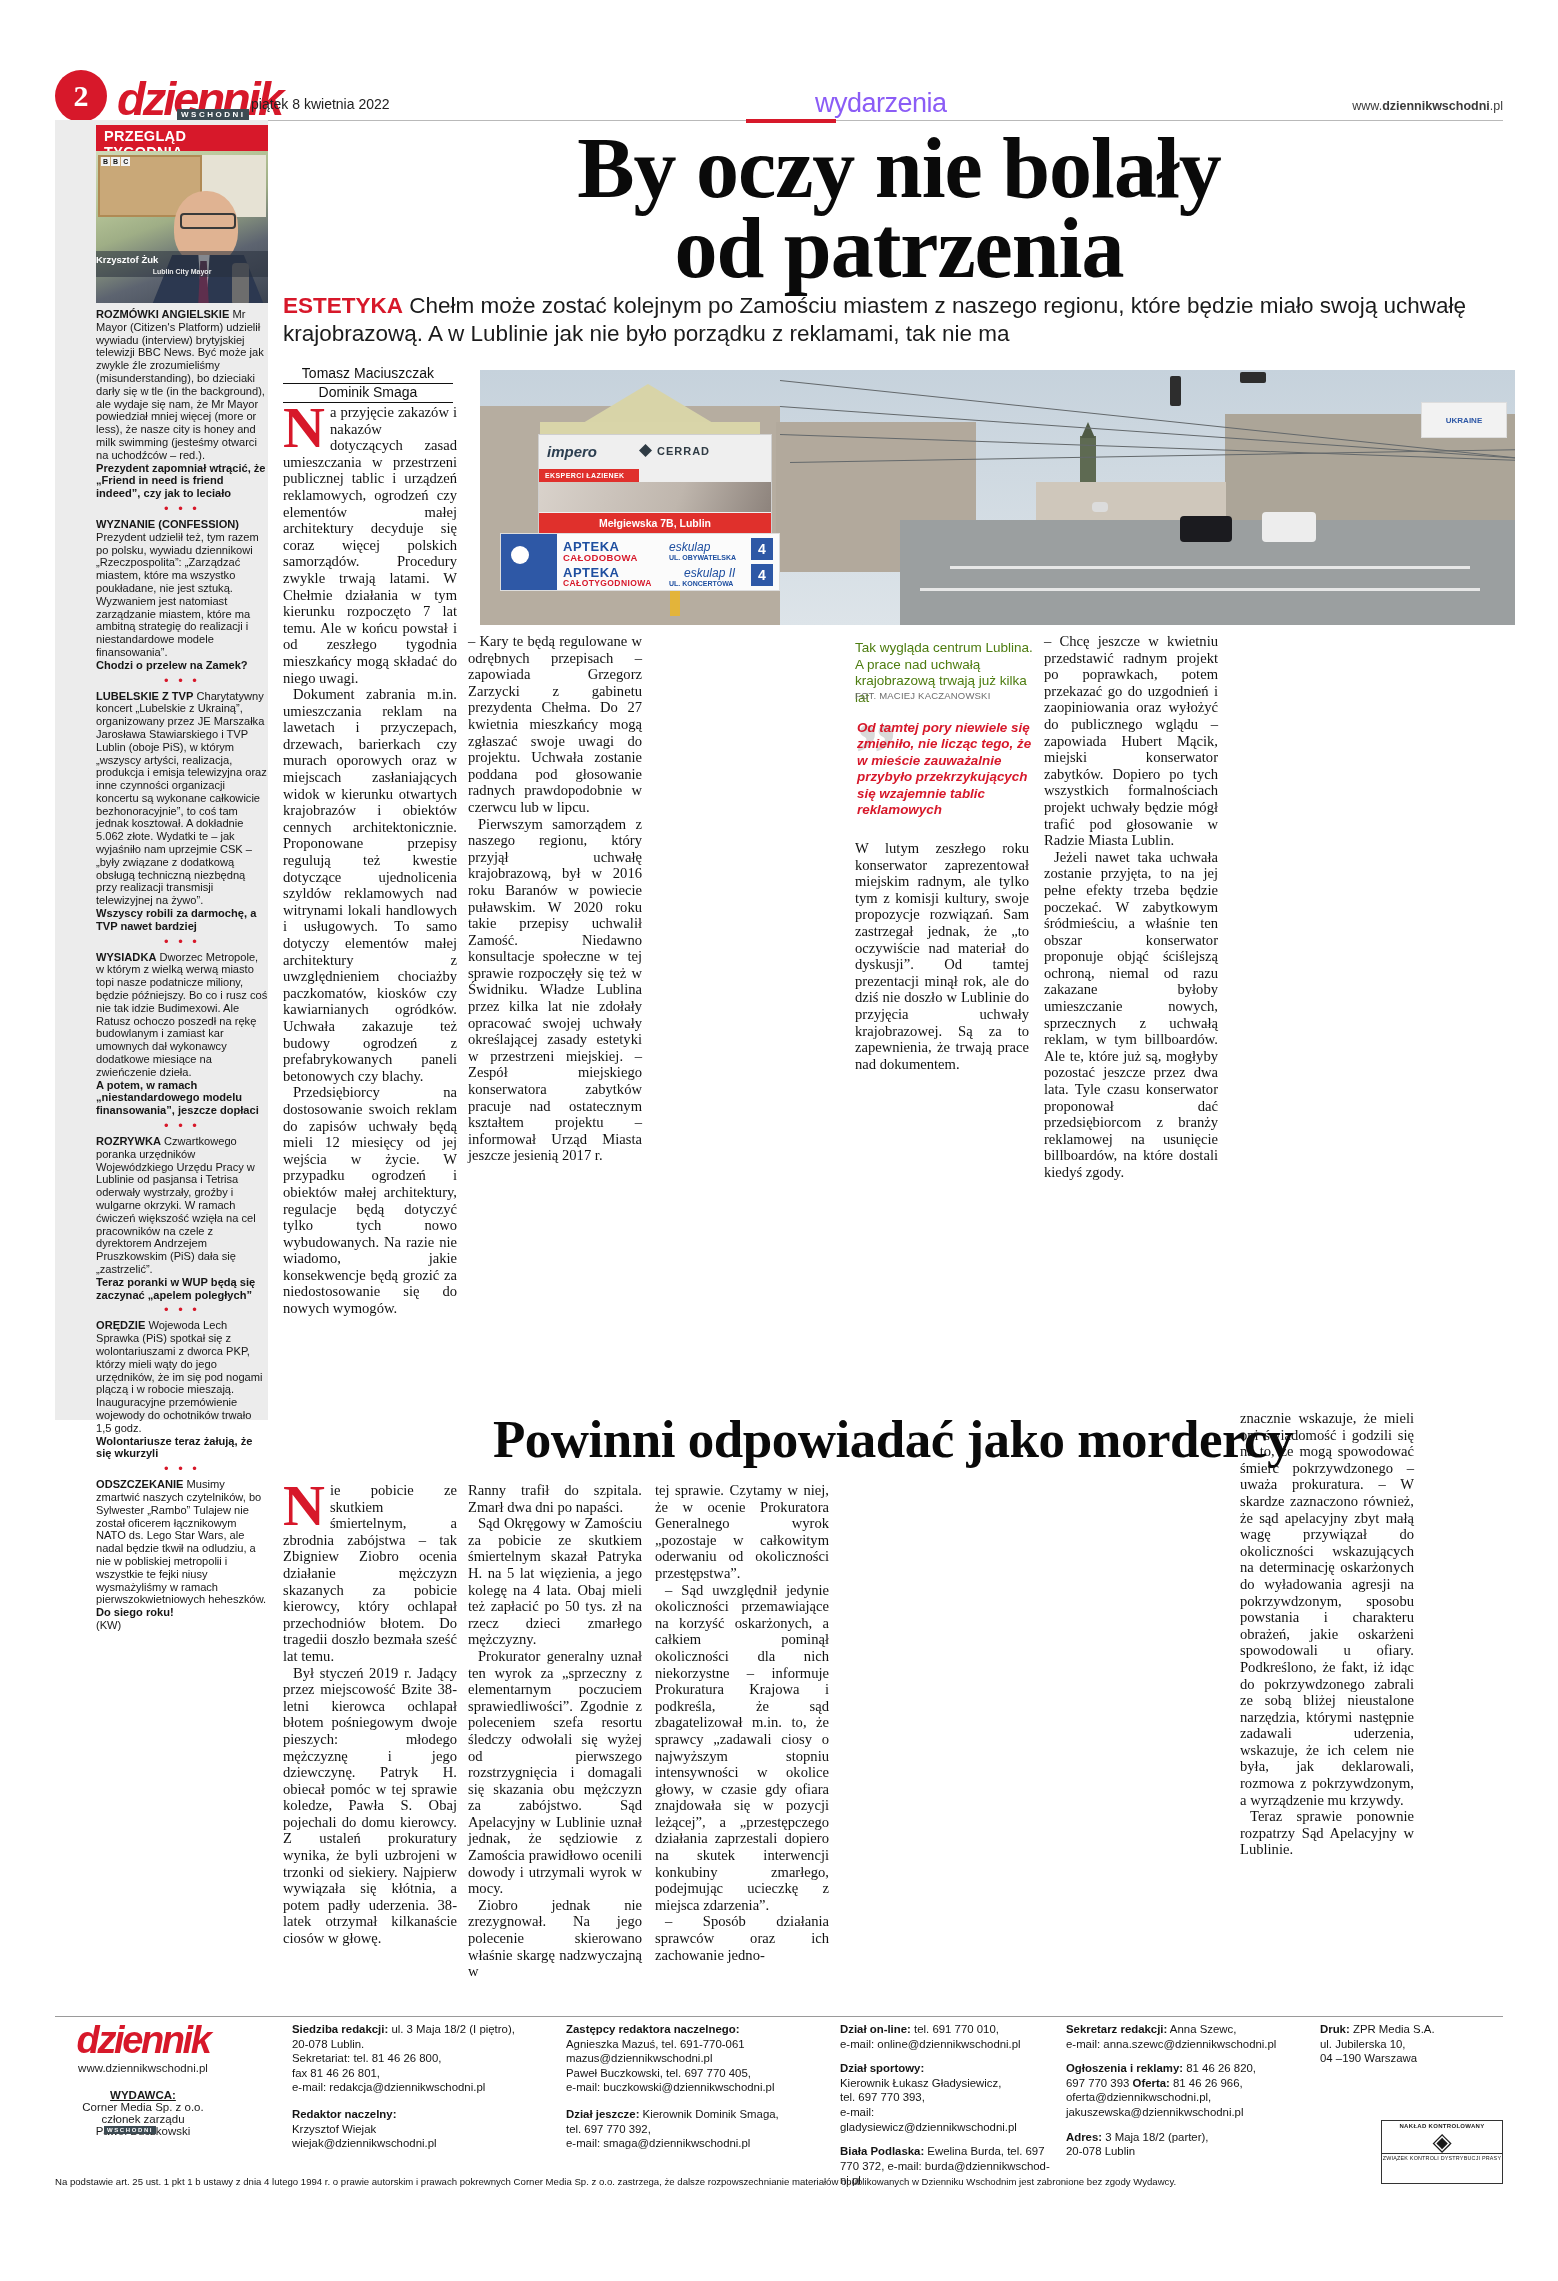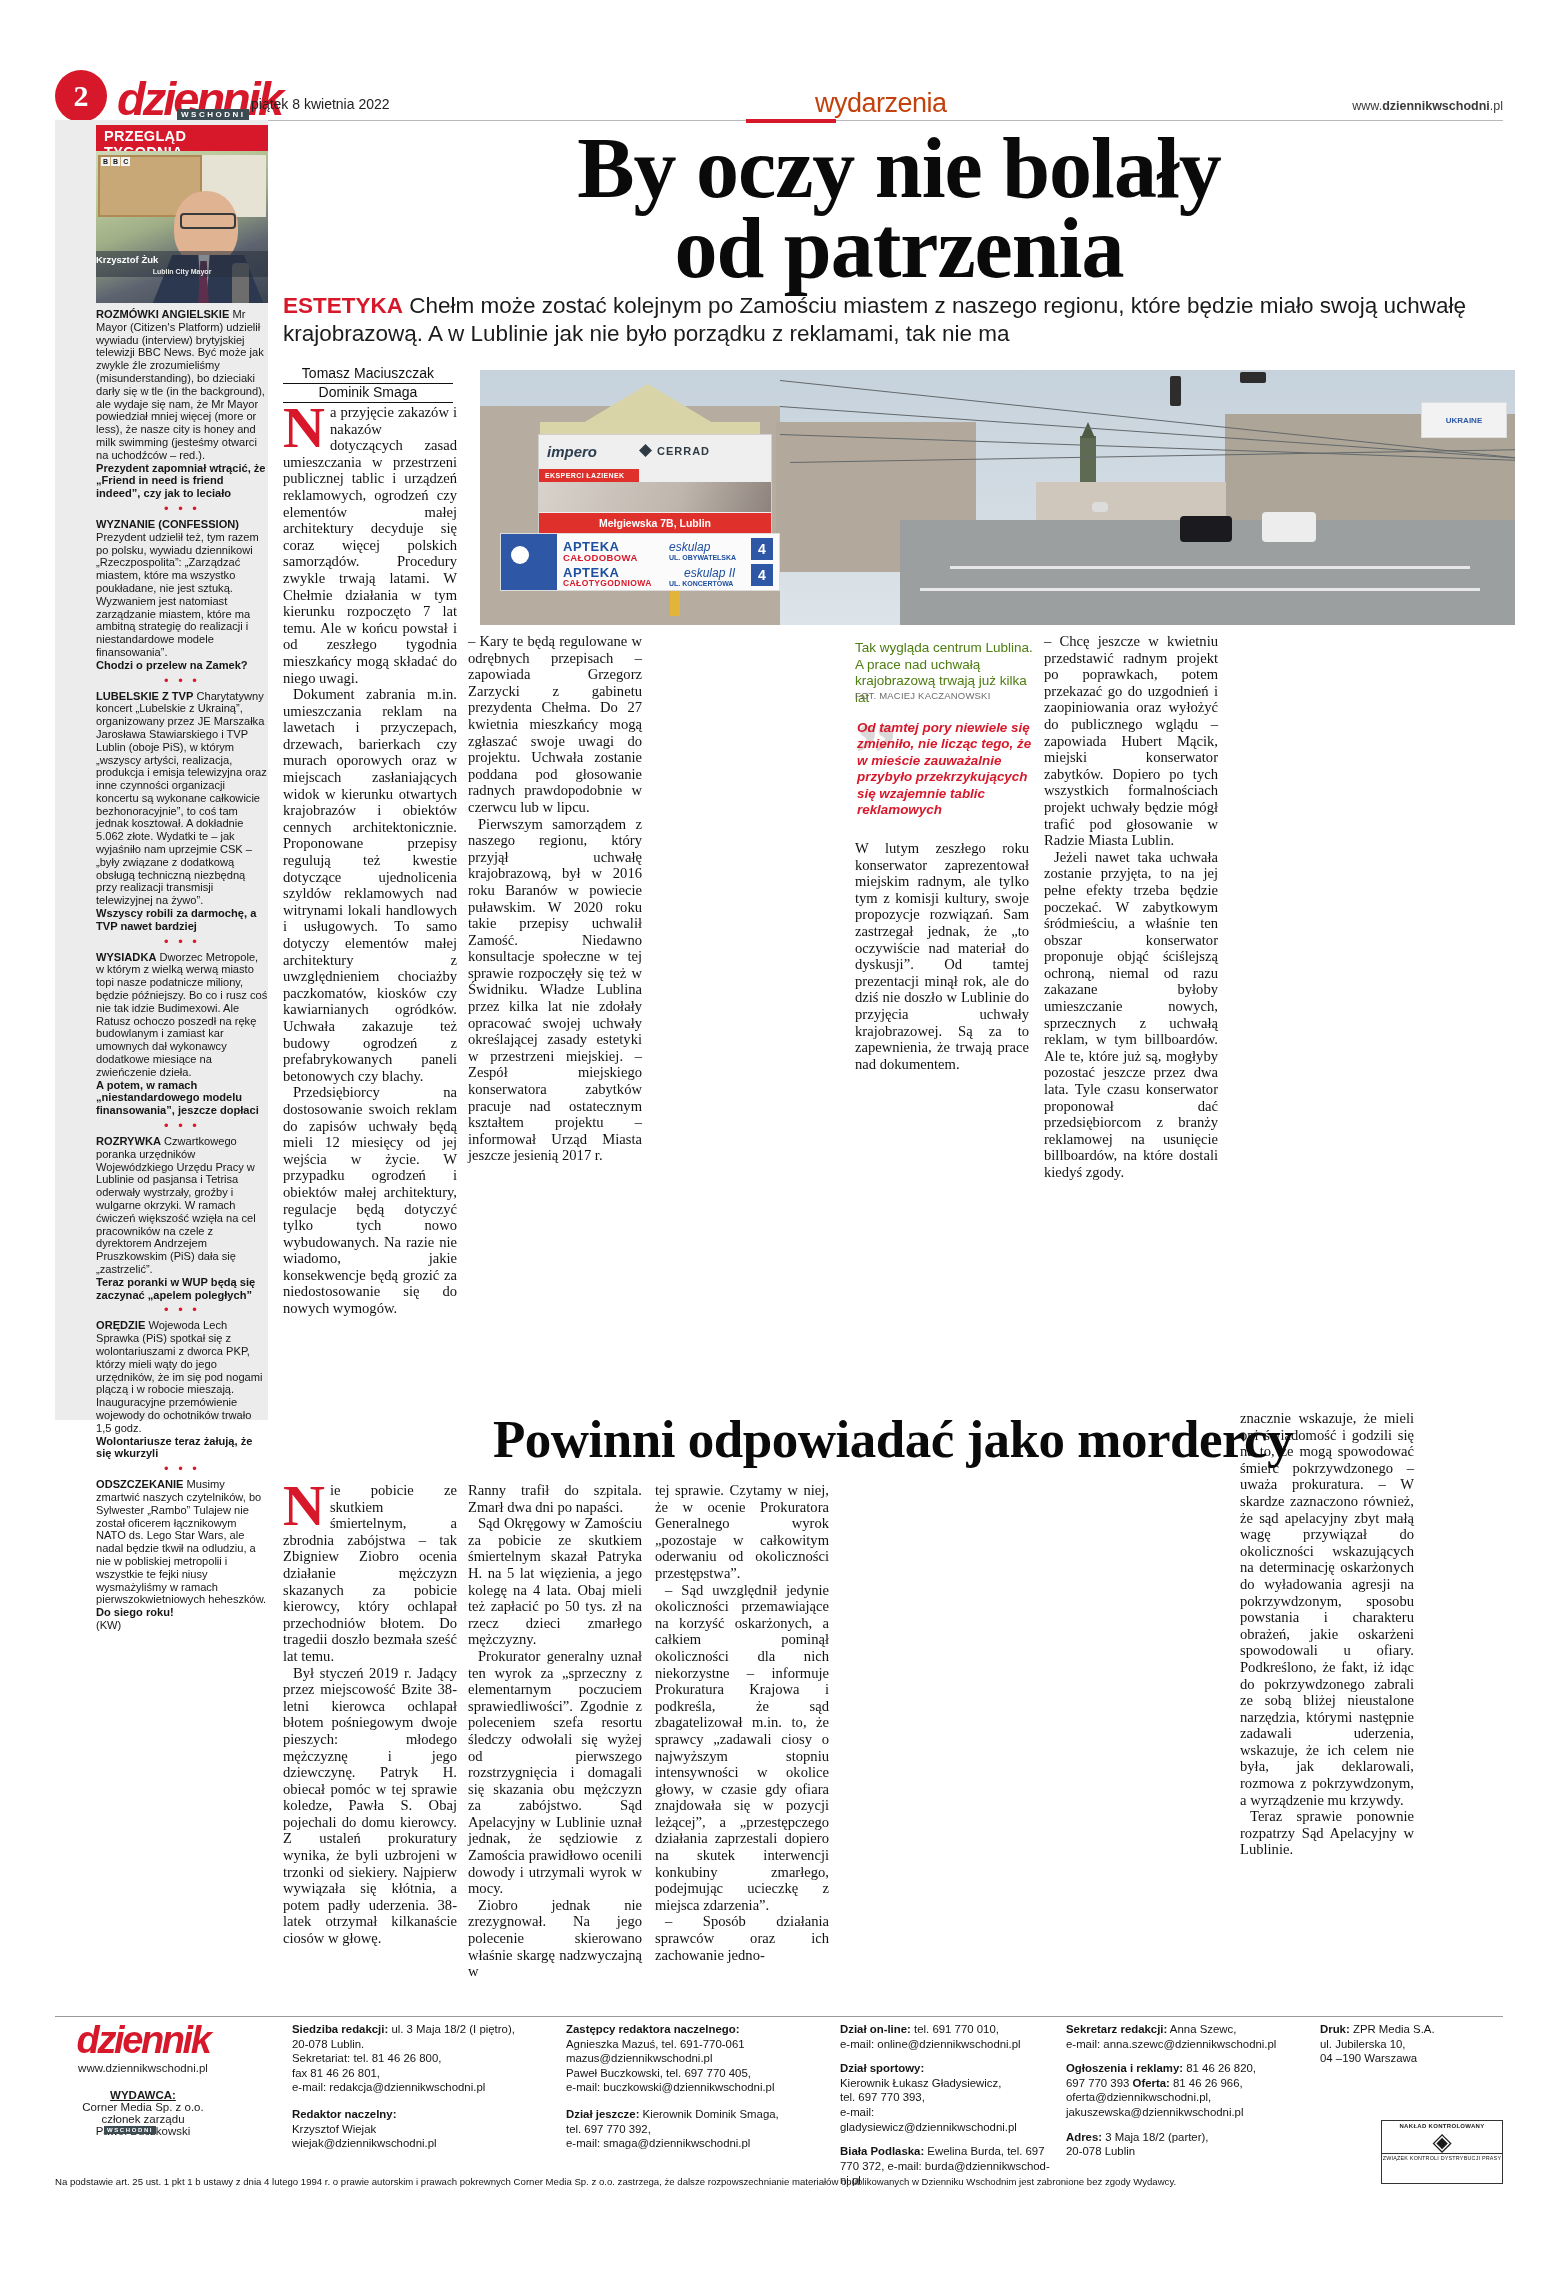--- a/index.html
+++ b/index.html
@@ -29,21 +29,21 @@
     position:absolute;left:60px;bottom:2px;background:#3c4a52;color:#fff;
     font-size:8px;letter-spacing:2.5px;font-weight:bold;padding:1px 4px;
   }
   .issuedate{
     position:absolute;left:196px;top:26px;font-size:14px;color:#222;
   }
   .rulewrap{position:absolute;left:196px;top:49px;width:1252px;height:3px;}
   .rulewrap .line{position:absolute;left:0;top:1px;width:100%;height:1px;background:#b9b9b9;}
   .rulewrap .redbar{position:absolute;left:495px;top:0;width:90px;height:4px;background:#d7182a;}
   .section-title{
-    position:absolute;left:760px;top:18px;font-size:27px;color:#c2410c;font-weight:normal;
+    position:absolute;left:760px;top:18px;font-size:27px;color:#8b5cf6;font-weight:normal;
     letter-spacing:-0.5px;
   }
   .siteurl{position:absolute;right:0;top:29px;font-size:12.5px;color:#3b3b3b;text-align:right;}
   .siteurl b{font-weight:bold;}
 
   
   .sidebar{
     position:absolute;left:55px;top:120px;width:213px;height:1300px;
     background:#ececec;
   }

